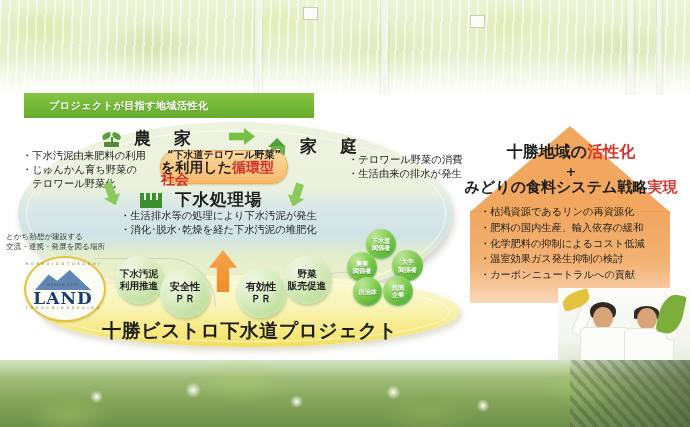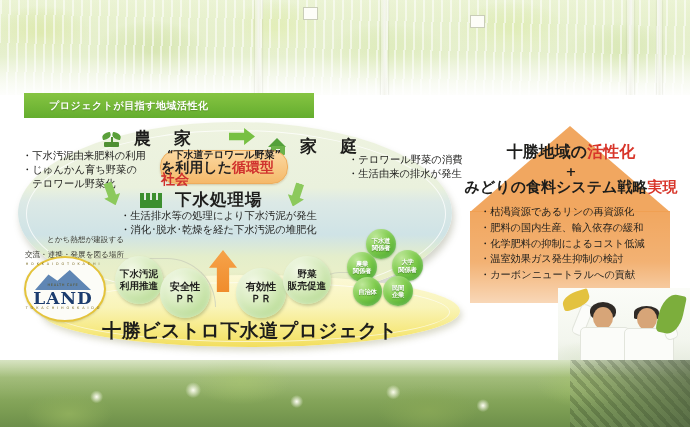--- a/index.html
+++ b/index.html
@@ -166,22 +166,22 @@
   .land-ring{position:absolute;left:0;top:0;width:78px;height:62px;border-radius:50%;
     background:#fcfcf7;border:2px solid #e4c33a;box-shadow:0 1px 2px rgba(120,120,80,.25);}
   .land-mt{position:absolute;left:11px;top:14px;width:56px;height:20px;
     background:#5f86b4;clip-path:polygon(0 100%,24% 22%,40% 54%,62% 0,100% 100%);}
   .land-txt{position:absolute;left:0;top:32px;width:78px;text-align:center;
     font-family:"DejaVu Serif","Liberation Serif",serif;font-weight:bold;font-size:17px;color:#1b3c6e;letter-spacing:1px;}
   .land-sub{position:absolute;left:0;width:78px;text-align:center;font-size:3.4px;color:#7a6a22;letter-spacing:.9px;}
   .land-sub.top{top:6px;} .land-sub.bot{top:50px;}
   .land-mid{position:absolute;left:0;top:27px;width:78px;text-align:center;font-size:3.6px;color:#5a4f18;letter-spacing:.6px;}
 
-  .land-note{position:absolute;left:6px;top:232px;width:118px;text-align:right;
-    font-size:7.6px;line-height:15px;color:#3a3a33;white-space:pre-line;}
+  .land-note{position:absolute;left:6px;top:232px;width:118px;text-align:left;
+    font-size:7.6px;line-height:10px;color:#3a3a33;white-space:pre-line;}
 
   .conn{position:absolute;left:95px;top:258px;width:120px;height:48px;
     border-top:1.6px solid #cfd4be;border-right:1.6px solid #cfd4be;
     border-radius:0 70px 0 0;border-bottom:none;border-left:none;opacity:.9;}
 
   .cir{position:absolute;border-radius:50%;display:flex;flex-direction:column;
     align-items:center;justify-content:center;text-align:center;color:#1d1d1b;font-weight:bold;
     background:radial-gradient(circle at 34% 28%, #f2f8e6 0%, #d9ecc0 42%, #b9dc96 78%, #a9d283 100%);
     box-shadow:1px 2px 3px rgba(110,130,80,.35), inset 0 0 6px rgba(255,255,255,.45);}
   .c1{left:115px;top:256px;width:48px;height:48px;font-size:9.6px;line-height:12px;}

